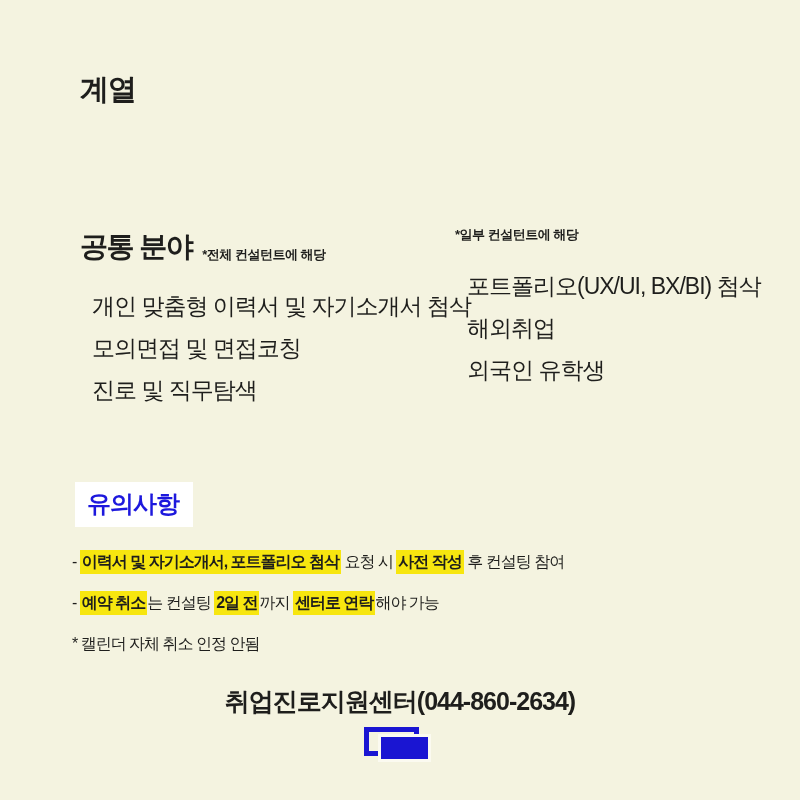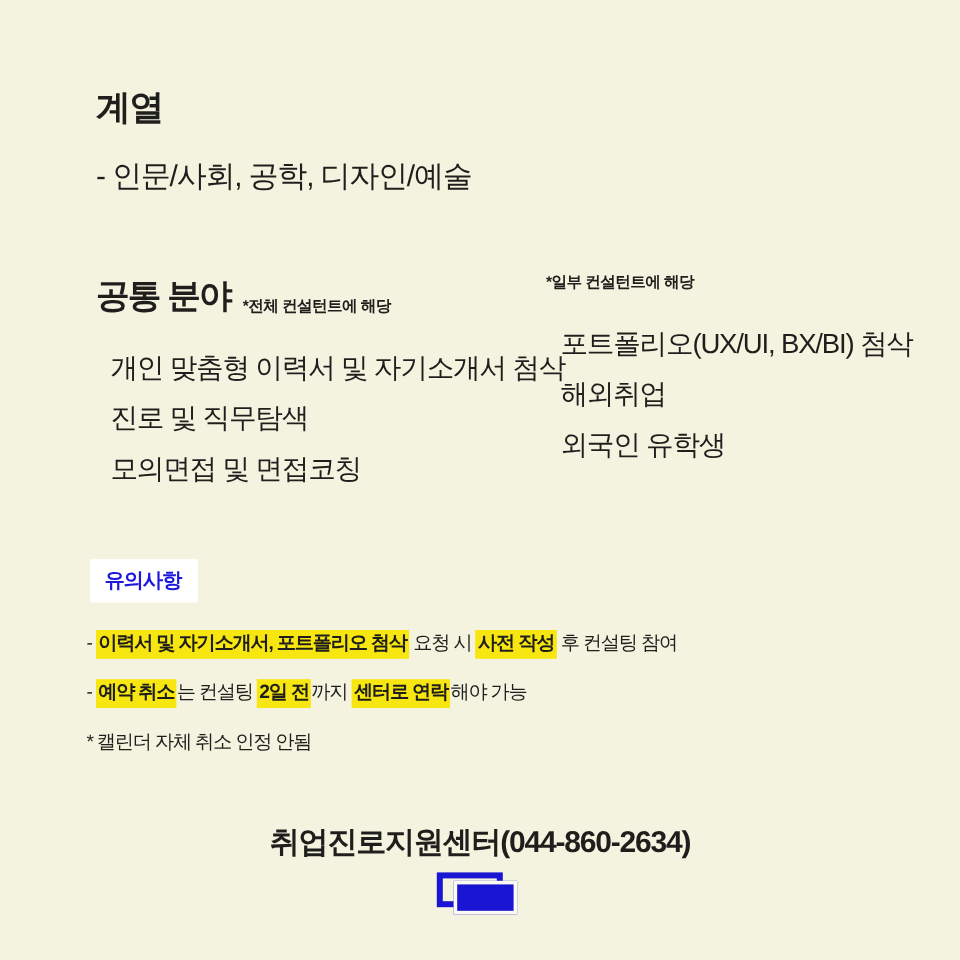--- a/index.html
+++ b/index.html
@@ -33,22 +33,22 @@
   .col-head{display:flex;align-items:flex-end;gap:10px;}
   .col-head .col-title{font-size:28px;font-weight:800;letter-spacing:-1.5px;white-space:nowrap;}
   .col-head .col-qualifier{font-size:13px;font-weight:700;letter-spacing:-0.5px;white-space:nowrap;position:relative;top:-2px;}
   .col ul{list-style:none;margin-top:19px;padding-left:12px;}
   .col li{font-size:23px;letter-spacing:-1px;line-height:42px;white-space:nowrap;}
 
   
   .notice{position:absolute;left:72px;top:466px;width:690px;}
   .badge{
     display:inline-block;background:var(--badge-bg);color:var(--accent-blue);
-    font-size:17px;font-weight:800;letter-spacing:-1px;
-    padding:6px 14px 7px 12px;margin-left:3px;
+    font-size:24px;font-weight:800;letter-spacing:-1px;
+    padding:6px 14px 7px 12px;margin-left:3px;margin-top:16px;
   }
   .note-lines{margin-top:14px;}
   .note-line{font-size:16px;letter-spacing:-1px;line-height:41px;white-space:nowrap;}
   .note-line .hl{
     background:var(--highlight-yellow);
     font-weight:800;
     padding:3px 2px 4px 2px;
   }
 
   
@@ -66,32 +66,31 @@
     background:var(--icon-blue);border:3px solid #fbfaf0;
   }
 </style>
 </head>
 <body>
 
 <div class="canvas">
 
   <section class="series">
     <h2>계열</h2>
-    <p>- 인문/사회, 공학, 디자인/예술</p>
   </section>
 
   <section class="col col-common">
     <div class="col-head">
       <span class="col-title">공통 분야</span>
       <span class="col-qualifier">*전체 컨설턴트에 해당</span>
     </div>
     <ul>
       <li>개인 맞춤형 이력서 및 자기소개서 첨삭</li>
+      <li>모의면접 및 면접코칭</li>
       <li>진로 및 직무탐색</li>
-      <li>모의면접 및 면접코칭</li>
     </ul>
   </section>
 
   <section class="col col-focus">
     <div class="col-head">
       <span class="col-qualifier">*일부 컨설턴트에 해당</span>
     </div>
     <ul>
       <li>포트폴리오(UX/UI, BX/BI) 첨삭</li>
       <li>해외취업</li>

